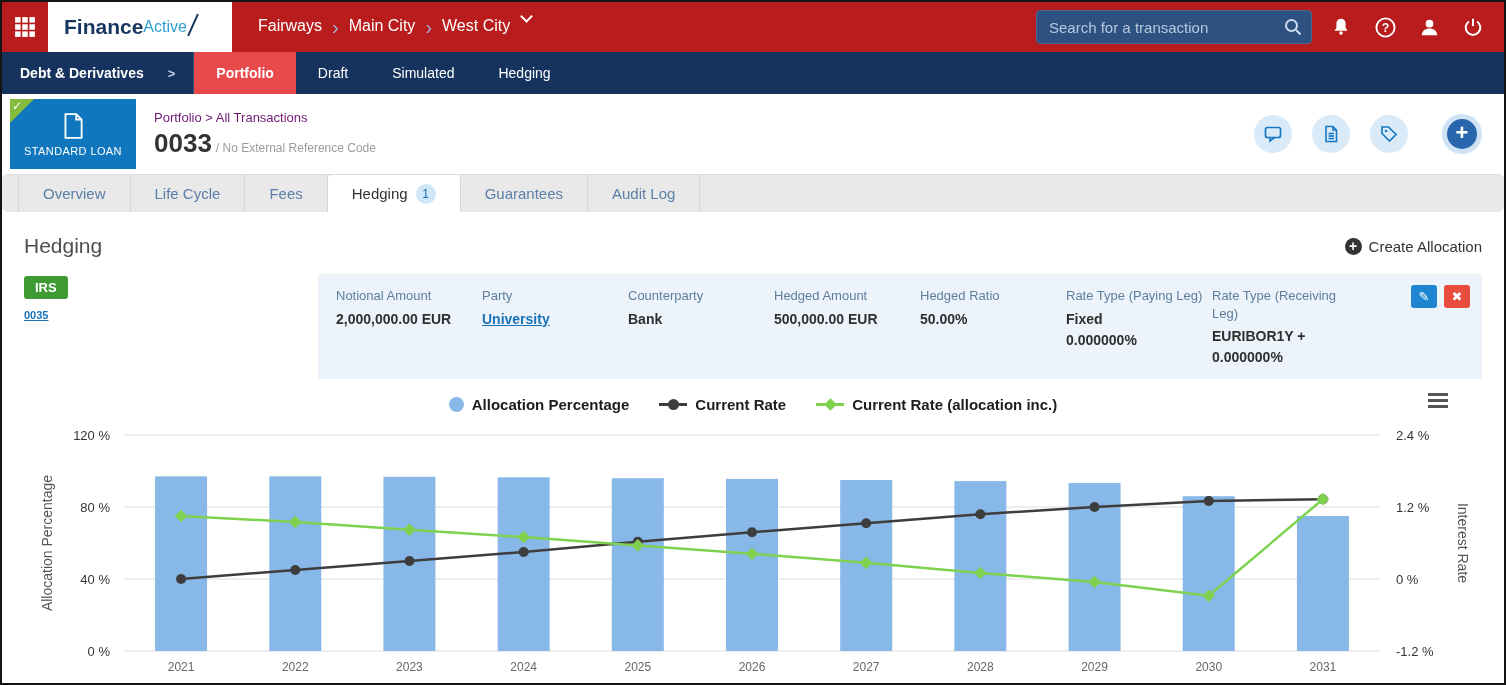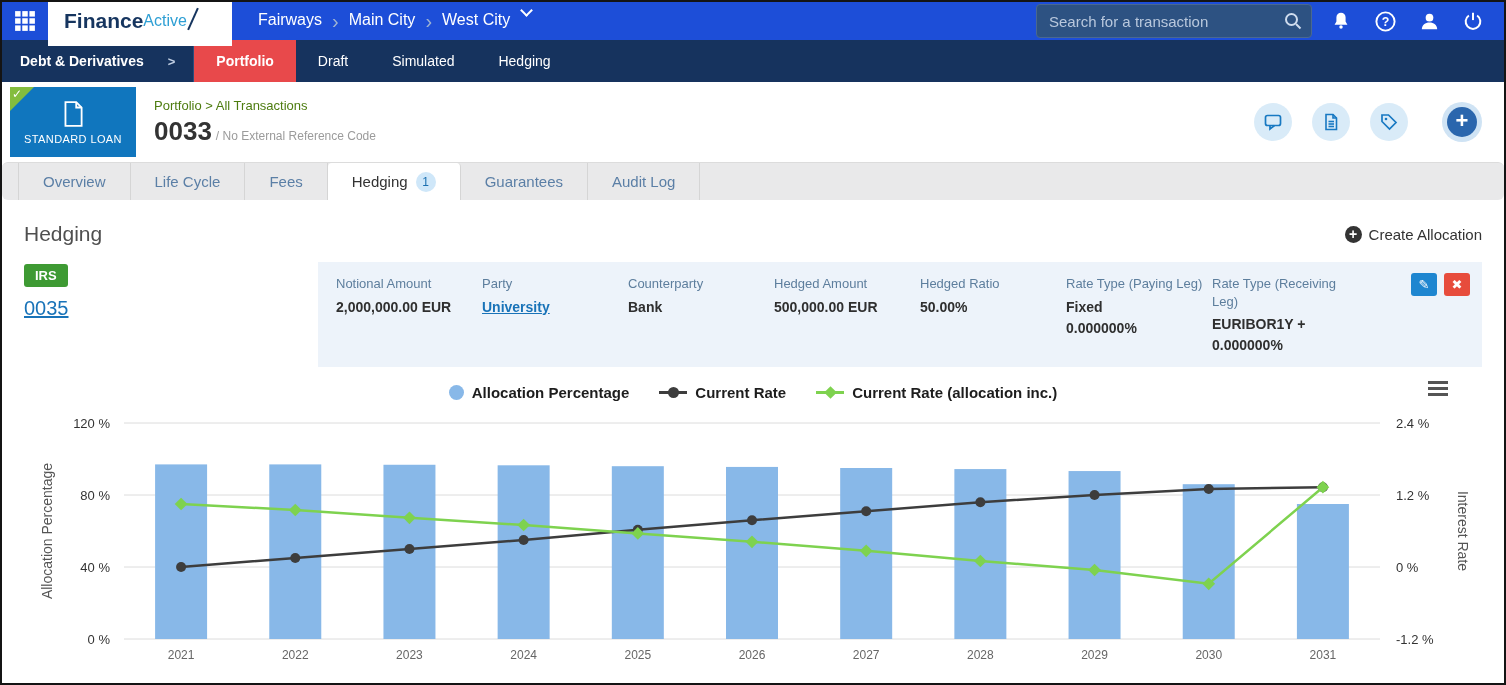--- a/index.html
+++ b/index.html
@@ -1,20 +1,20 @@
 <!DOCTYPE html>
 <html><head>
 <meta charset="utf-8">
 <style>
   * { margin:0; padding:0; box-sizing:border-box; }
   body { font-family:"Liberation Sans","DejaVu Sans",sans-serif; background:#fff; }
   .page { width:1506px; height:685px; border:2px solid #141414; overflow:hidden; background:#fff; display:flex; flex-direction:column; }
 
   
-  .topbar { height:38px; background:#1d4ed8; display:flex; align-items:center; flex-shrink:0; }
+  .topbar { height:50px; background:#b91c1c; display:flex; align-items:center; flex-shrink:0; }
   .apps-grid { width:46px; height:50px; display:flex; align-items:center; justify-content:center; cursor:pointer; }
   .logo-box { background:#fff; height:50px; width:184px; display:flex; align-items:center; padding-left:16px; position:relative; }
   .logo-box .lf { color:#16355f; font-size:21px; font-weight:bold; }
   .logo-box .la { color:#2e9fd4; font-size:16px; font-weight:normal; }
   .logo-slash { display:inline-block; width:2px; height:24px; background:#16355f; transform:rotate(24deg); margin-left:5px; margin-top:-4px; }
   .crumbs { display:flex; align-items:flex-start; color:#fff; font-size:16px; margin-left:26px; gap:10px; }
   .crumb { cursor:pointer; }
   .crumb-sep { color:#9fb4d2; font-size:20px; line-height:1; }
   .chev-down { width:9px; height:9px; border-right:2px solid #fff; border-bottom:2px solid #fff; transform:rotate(45deg); margin-top:-5px; margin-left:2px; display:inline-block; }
   .topbar-right { margin-left:auto; display:flex; align-items:center; gap:14px; padding-right:16px; }
@@ -31,21 +31,21 @@
   .subnav-item { display:flex; align-items:center; padding:0 22px; font-size:14px; cursor:pointer; }
   .subnav-item.active { background:#e8494b; font-weight:bold; }
 
   
   .txn-header { height:80px; background:#fff; display:flex; align-items:center; flex-shrink:0; position:relative; }
   .loan-badge { width:126px; height:70px; background:#1076be; margin-left:8px; position:relative; display:flex; flex-direction:column; align-items:center; justify-content:center; gap:5px; color:#fff; }
   .loan-badge .corner { position:absolute; top:0; left:0; width:0; height:0; border-top:24px solid #84bd3e; border-right:24px solid transparent; }
   .loan-badge .corner-check { position:absolute; top:0; left:2px; color:#fff; font-size:12px; font-weight:bold; }
   .loan-badge .badge-label { font-size:11px; letter-spacing:0.4px; }
   .txn-title-block { margin-left:18px; }
-  .txn-breadcrumb { color:#4d7c0f; font-size:13px; margin-bottom:3px; }
+  .txn-breadcrumb { color:#701a75; font-size:13px; margin-bottom:3px; }
   .txn-title { display:flex; align-items:baseline; }
   .txn-code { color:#333; font-size:26px; font-weight:bold; }
   .txn-rest { color:#9b9b9b; font-size:12px; margin-left:4px; }
   .txn-actions { margin-left:auto; display:flex; align-items:center; gap:20px; padding-right:22px; }
   .circle-btn { width:38px; height:38px; border-radius:50%; background:#d9ebf8; display:flex; align-items:center; justify-content:center; cursor:pointer; }
   .plus-btn { width:40px; height:40px; border-radius:50%; background:#cfe3f4; display:flex; align-items:center; justify-content:center; cursor:pointer; margin-left:14px; }
   .plus-btn .inner { width:30px; height:30px; border-radius:50%; background:#2a66ad; color:#fff; font-size:22px; line-height:28px; text-align:center; font-weight:bold; }
 
   
   .tabstrip { height:38px; background:#e9e9ea; border-top:1px solid #dcdcdc; display:flex; align-items:stretch; padding-left:16px; flex-shrink:0;border-radius:6px; }
@@ -57,21 +57,21 @@
   
   .content { flex:1; background:#fff; padding:0 22px; overflow:hidden; }
   .section-head { display:flex; align-items:center; justify-content:space-between; margin-top:16px; height:36px; }
   .section-title { font-size:21px; color:#4f4f4f; }
   .create-alloc { display:flex; align-items:center; gap:7px; font-size:15px; color:#333; cursor:pointer; }
   .create-alloc .plus-o { width:17px; height:17px; border-radius:50%; background:#333; color:#fff; font-size:14px; line-height:16px; text-align:center; font-weight:bold; }
 
   .alloc-row { display:flex; margin-top:10px; }
   .alloc-left { width:294px; padding-top:2px; }
   .irs-badge { display:inline-block; background:#3e9a33; color:#fff; font-size:13px; font-weight:bold; padding:4px 11px; border-radius:3px; }
-  .alloc-id { display:block; margin-top:10px; color:#1973b8; font-size:20px; font-weight:normal; text-decoration:underline; cursor:pointer; }
+  .alloc-id { display:block; margin-top:10px; color:#1973b8; font-size:11px; font-weight:bold; text-decoration:underline; cursor:pointer; }
   .alloc-panel { flex:1; background:#edf3fa; padding:13px 18px 14px 18px; position:relative; display:flex; }
   .field { width:146px; padding-right:6px; }
   .field-label { color:#5d7e9d; font-size:13px; line-height:1.35; }
   .field-value { color:#2f2f2f; font-size:14px; font-weight:bold; margin-top:4px; line-height:1.5; }
   .field-value.link { color:#1973b8; text-decoration:underline; cursor:pointer; }
   .field-value2 { color:#2f2f2f; font-size:14px; font-weight:bold; margin-top:2px; }
   .panel-actions { position:absolute; top:11px; right:12px; display:flex; gap:7px; }
   .mini-btn { width:26px; height:23px; border-radius:3px; color:#fff; font-size:13px; display:flex; align-items:center; justify-content:center; cursor:pointer; }
   .mini-btn.edit { background:#1e86d0; }
   .mini-btn.del  { background:#e74c3c; }

